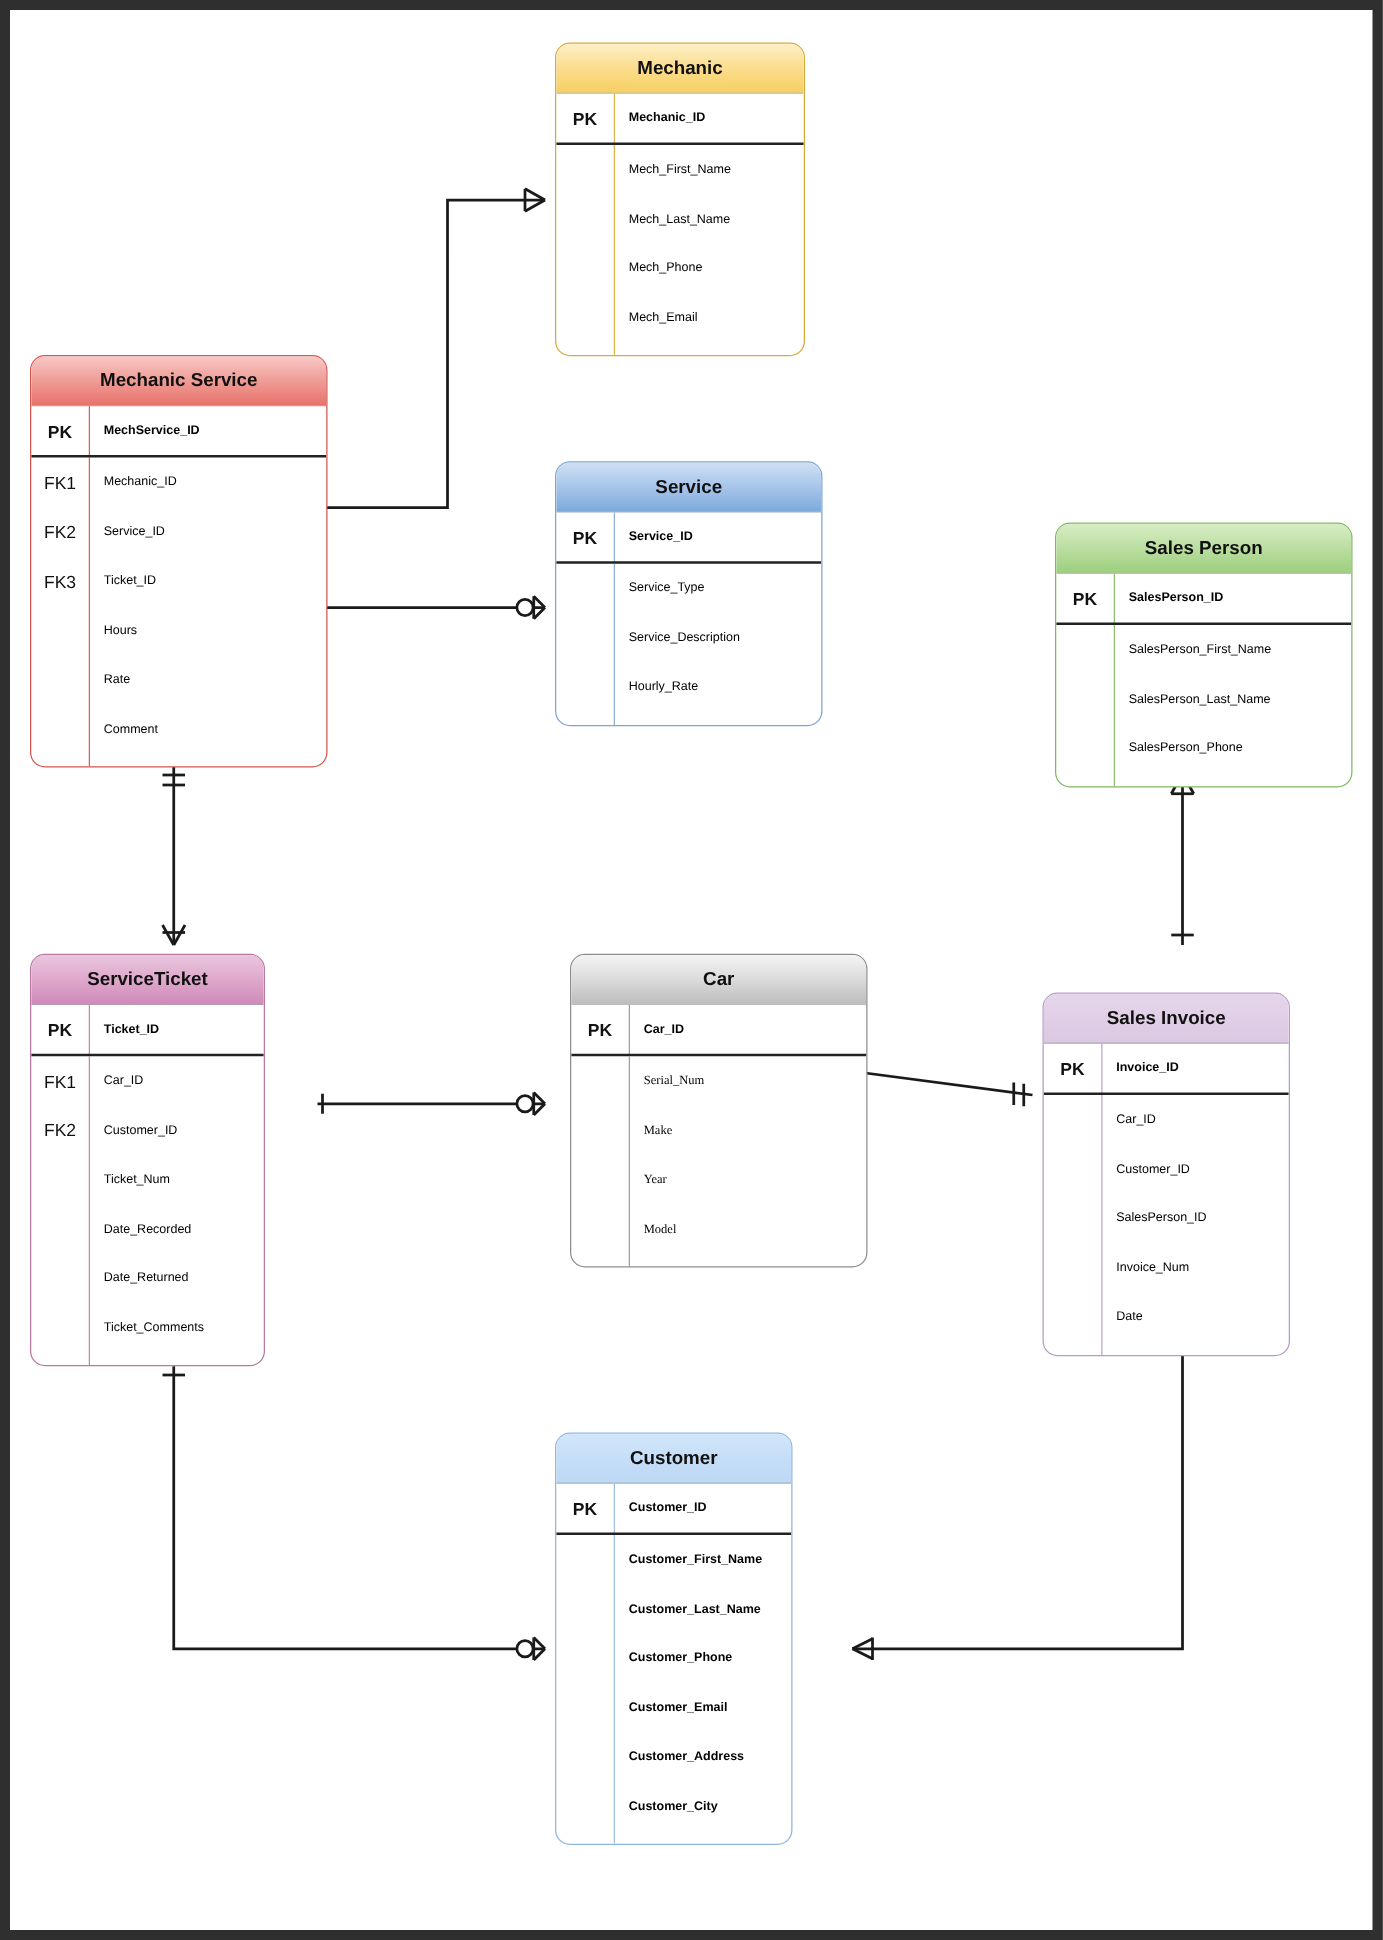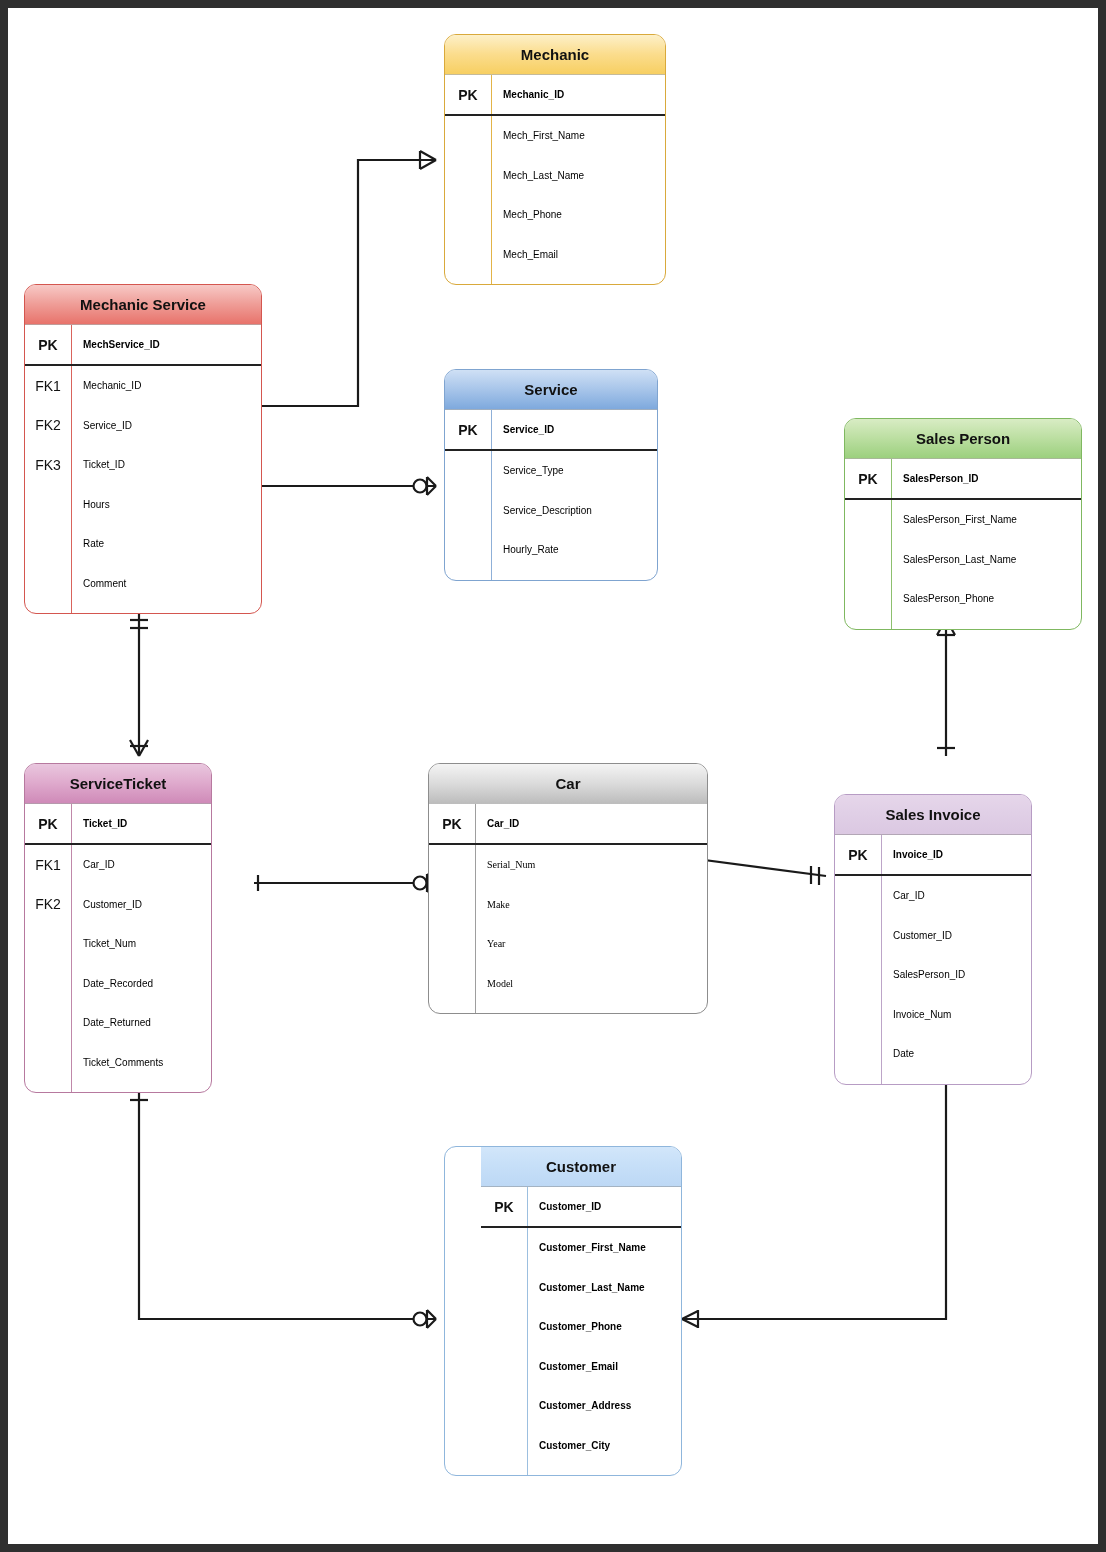--- a/index.html
+++ b/index.html
@@ -208,21 +208,21 @@
       <g>
         <polyline points="674,1311 938,1311 938,1048"></polyline>
         <polyline points="674,1311 690,1303"></polyline>
         <polyline points="674,1311 690,1319"></polyline>
         <line x1="690" y1="1302" x2="690" y2="1320"></line>
         <line x1="929" y1="1056" x2="947" y2="1056"></line>
         <line x1="929" y1="1064" x2="947" y2="1064"></line>
       </g>
     </svg>
 
-    <div class="entity t-amber" style="left:436px; top:26px; width:222px;">
+    <div class="entity t-amber" style="left:436px; top:26px; width:200px;">
       <div class="hdr">Mechanic</div>
       <div class="body">
         <div class="vdiv pkpart"></div>
         <div class="row pk">
           <span class="key">PK</span>
           <span class="fld">Mechanic_ID</span>
         </div>
         <div style="position:relative;">
           <div class="vdiv"></div>
           <div class="row">
@@ -371,21 +371,21 @@
           </div>
           <div class="row">
             <span class="key"></span>
             <span class="fld">Ticket_Comments</span>
           </div>
           <div style="height:10px;"></div>
         </div>
       </div>
     </div>
 
-    <div class="entity t-gray" style="left:420px; top:755px; width:280px;">
+    <div class="entity t-gray" style="left:448px; top:755px; width:238px;">
       <div class="hdr">Car</div>
       <div class="body">
         <div class="vdiv pkpart"></div>
         <div class="row pk">
           <span class="key">PK</span>
           <span class="fld">Car_ID</span>
         </div>
         <div style="position:relative;font-family:Liberation Serif, serif;">
           <div class="vdiv"></div>
           <div class="row">
@@ -437,21 +437,21 @@
           </div>
           <div class="row">
             <span class="key"></span>
             <span class="fld">Date</span>
           </div>
           <div style="height:10px;"></div>
         </div>
       </div>
     </div>
 
-    <div class="entity t-lightblue" style="left:436px; top:1138px; width:238px;padding-left:36px;">
+    <div class="entity t-lightblue" style="left:436px; top:1138px; width:190px;">
       <div class="hdr">Customer</div>
       <div class="body">
         <div class="vdiv pkpart"></div>
         <div class="row pk">
           <span class="key">PK</span>
           <span class="fld">Customer_ID</span>
         </div>
         <div style="position:relative;font-weight:bold;">
           <div class="vdiv"></div>
           <div class="row">

